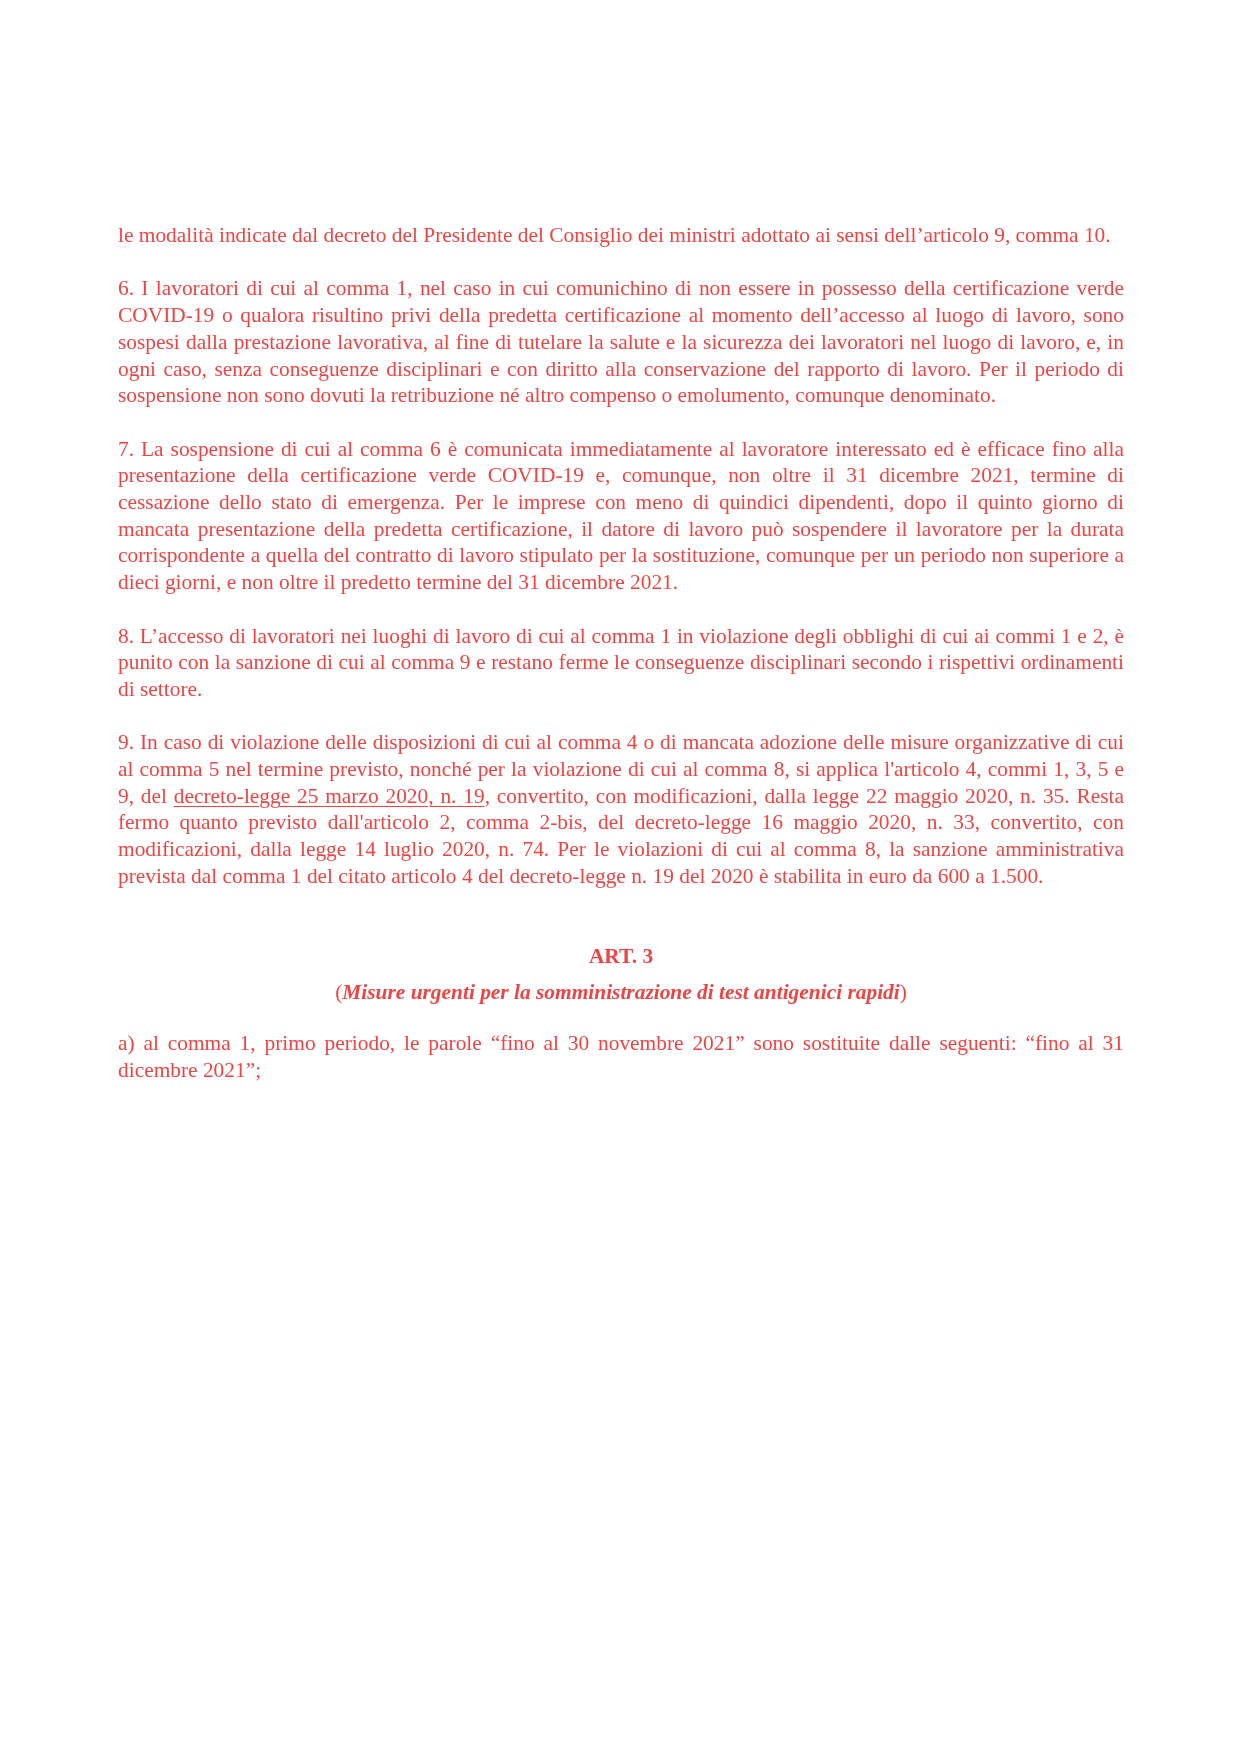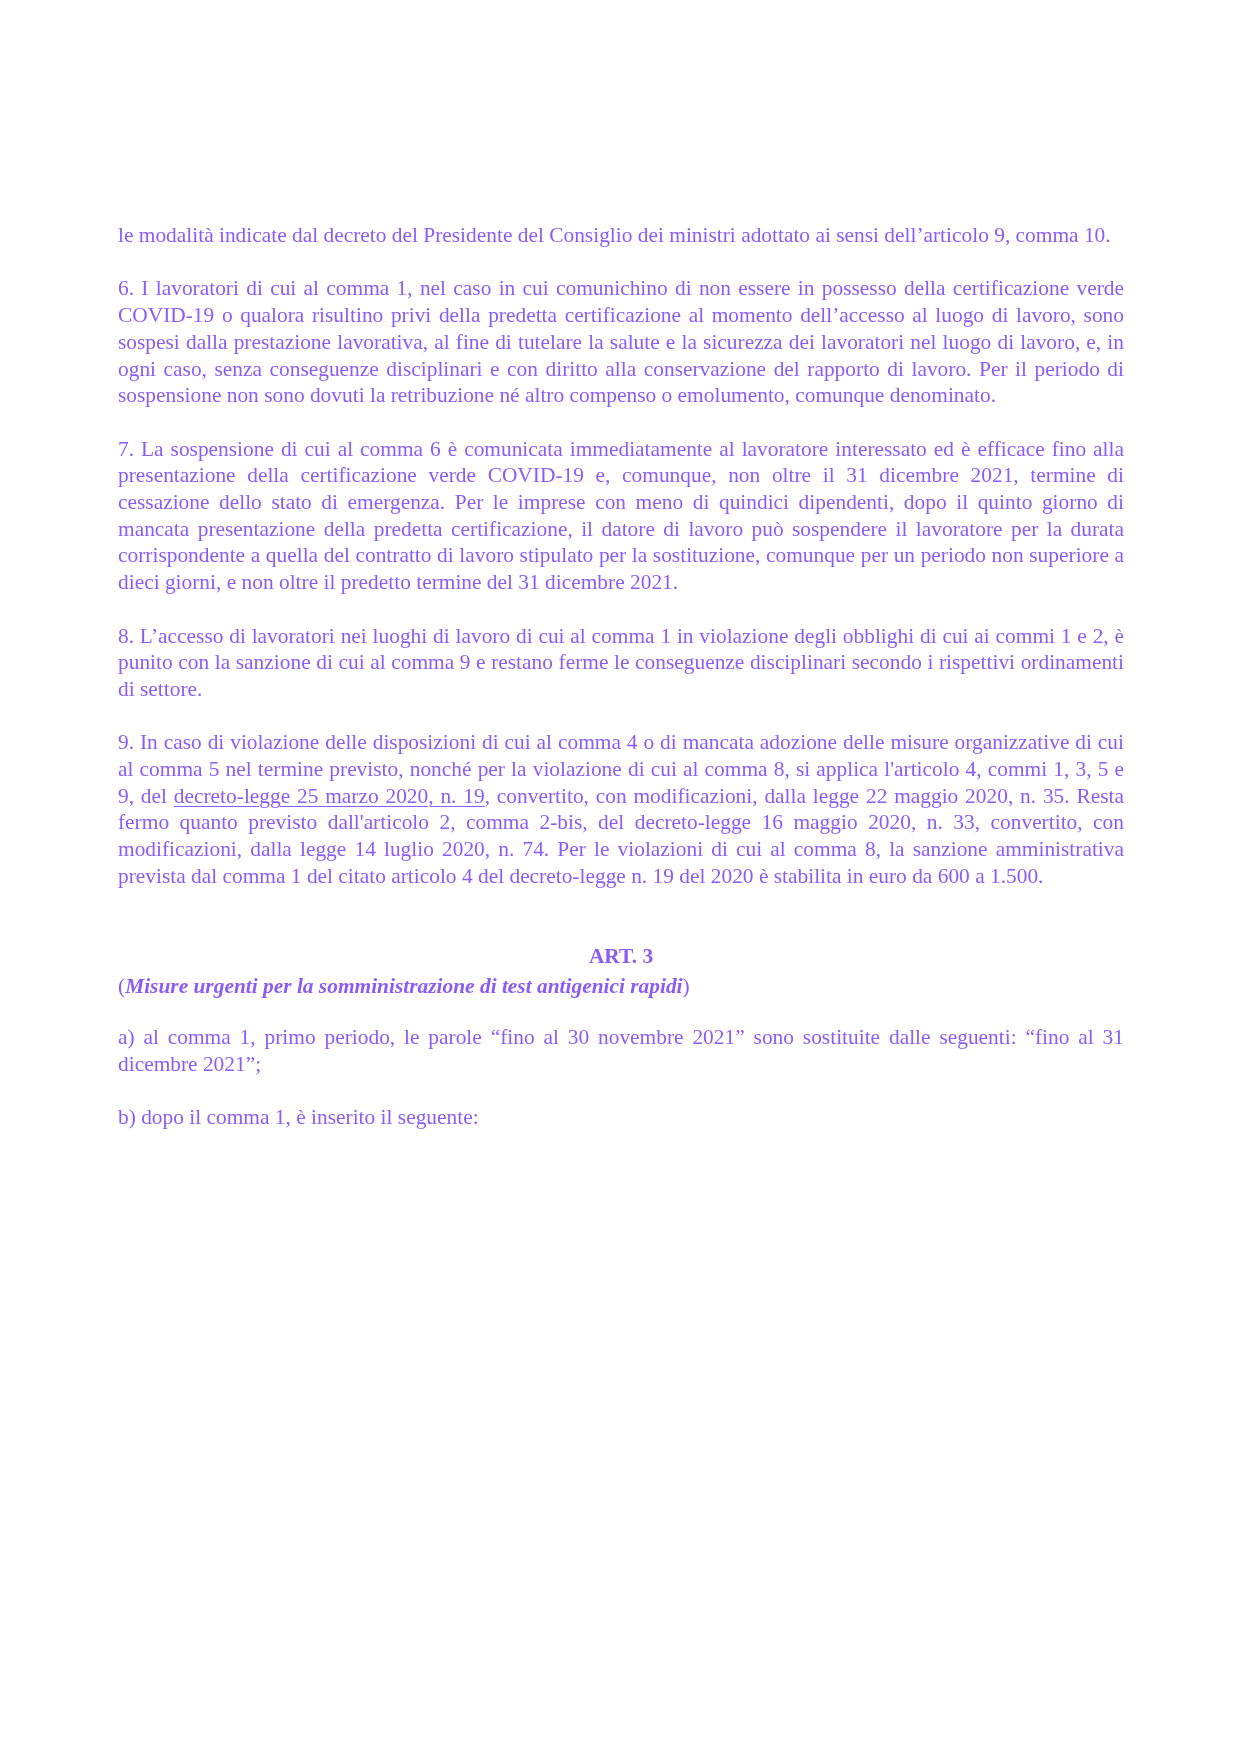--- a/index.html
+++ b/index.html
@@ -5,27 +5,27 @@
   html, body { margin: 0; padding: 0; background: #ffffff; }
   body { width: 1240px; height: 1755px; position: relative; overflow: hidden; }
   .page {
     position: absolute;
     left: 118px;
     top: 222px;
     width: 1006px;
     font-family: "Liberation Serif", "DejaVu Serif", serif;
     font-size: 21.4px;
     line-height: 26.7px;
-    color: #8b5cf6;
+    color: #ef4444;
   }
   p { margin: 0 0 26.7px 0; text-align: justify; }
   .u { text-decoration: underline; text-underline-offset: 3px; text-decoration-thickness: 1px; margin-top: 16px; }
   .u2 { text-decoration-color: #555555; text-underline-offset: 3px; text-decoration-thickness: 1px; }
   .art-heading { text-align: center; font-weight: bold; margin: 0; margin-top: 53px; }
-  .art-subtitle { text-align: left; margin: 4px 0 24px 0; }
+  .art-subtitle { text-align: center; margin: 10px 0 24px 0; }
   .art-subtitle i { font-weight: bold; }
 </style>
 </head>
 <body>
 
 <div class="page">
 
   <p>le modalità indicate dal decreto del Presidente del Consiglio dei ministri adottato ai sensi dell’articolo 9, comma 10.</p>
 
   <p>6. I lavoratori di cui al comma 1, nel caso in cui comunichino di non essere in possesso della certificazione verde COVID-19 o qualora risultino privi della predetta certificazione al momento dell’accesso al luogo di lavoro, sono sospesi dalla prestazione lavorativa, al fine di tutelare la salute e la sicurezza dei lavoratori nel luogo di lavoro, e, in ogni caso, senza conseguenze disciplinari e con diritto alla conservazione del rapporto di lavoro. Per il periodo di sospensione non sono dovuti la retribuzione né altro compenso o emolumento, comunque denominato.</p>
@@ -36,16 +36,15 @@
 
   <p><span>9. In caso di  violazione delle disposizioni di cui al comma 4 o di mancata adozione delle misure organizzative di cui al comma 5 nel termine previsto, nonché per la violazione di cui al comma 8, si applica l'articolo 4, commi 1, 3, 5 e 9, del </span><span class="u">decreto-legge 25 marzo 2020, n. 19</span><span>, convertito, con modificazioni, dalla </span><span class="u2">legge 22 maggio 2020, n. 35</span><span>. Resta fermo quanto previsto dall'articolo 2, comma 2-bis, del decreto-legge 16 maggio 2020, n. 33, convertito, con modificazioni, dalla legge 14 luglio 2020, n. 74. Per le violazioni di cui al comma 8, la sanzione amministrativa prevista dal comma 1 del citato articolo 4 del decreto-legge n. 19 del 2020 è stabilita in euro da 600 a 1.500.</span></p>
 
 
   <div class="art-heading">ART. 3</div>
   <div class="art-subtitle"><span>(</span><i>Misure urgenti per la somministrazione di test antigenici rapidi</i><span>)</span></div>
 
 
   <p>a) al comma 1, primo periodo, le parole “fino al 30 novembre 2021” sono sostituite dalle seguenti: “fino al 31 dicembre 2021”;</p>
 
-  <p>b) dopo il comma 1, è inserito il seguente:</p>
 
 
 </div>
 
 </body></html>

